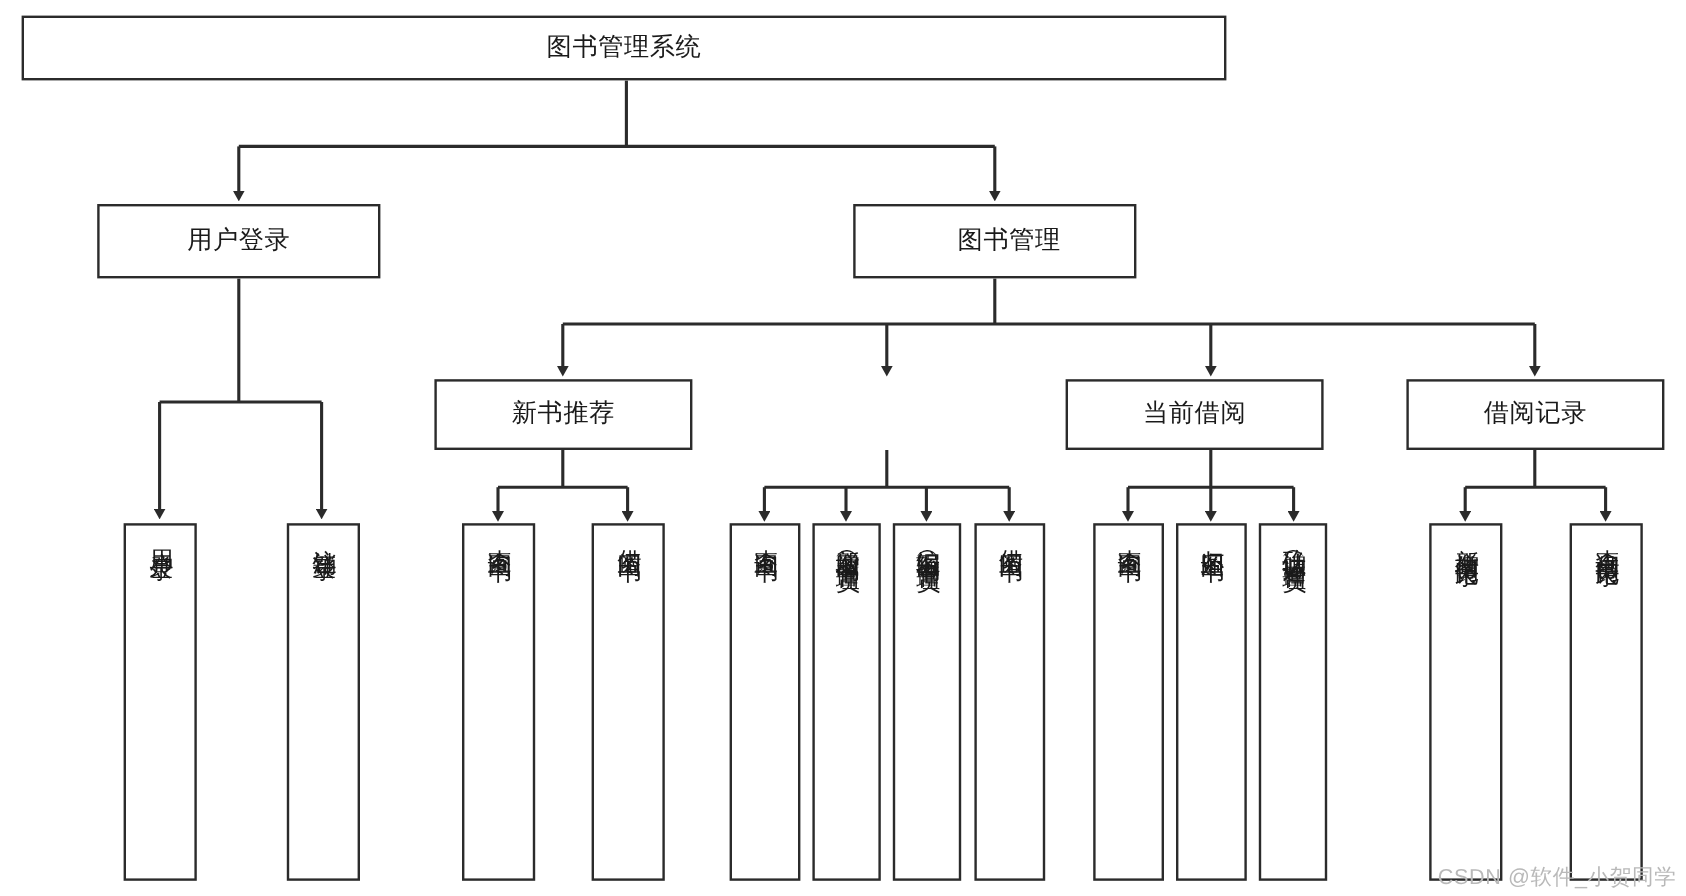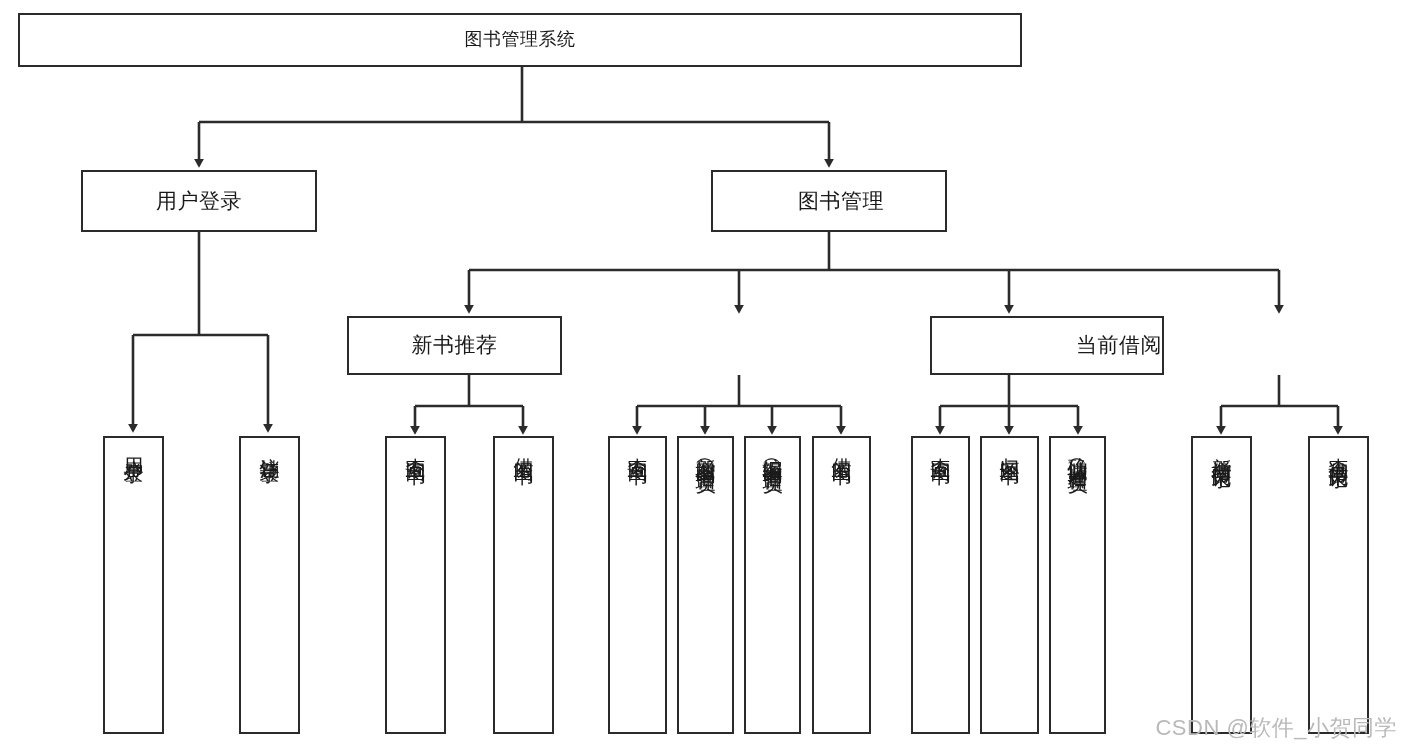--- a/index.html
+++ b/index.html
@@ -38,21 +38,21 @@
     display: block;
     text-align: center;
     line-height: 1.18;
     white-space: nowrap;
   }
   .node.horizontal .node-label {
     font-size: 21px;
     letter-spacing: 0.5px;
   }
   .node.root .node-label {
-    font-size: 18px;
+    font-size: 21px;
     letter-spacing: 0.5px;
   }
   .node.vertical {
     align-items: flex-start;
     padding-top: 4px;
   }
   .node.vertical .node-label {
     writing-mode: vertical-rl;
     text-orientation: upright;
     font-size: 20px;
@@ -61,21 +61,21 @@
     white-space: normal;
     max-height: 100%;
   }
   .node.vertical.tall .node-label {
     font-size: 20px;
   }
   #watermark {
     position: absolute;
     right: 8px;
     bottom: 4px;
-    font-size: 22px;
+    font-size: 18px;
     color: #b9b9b9;
     letter-spacing: 0.5px;
     white-space: nowrap;
     user-select: none;
   }
 </style>
 </head>
 <body>
 
 <div id="diagram-root">
@@ -134,25 +134,28 @@
     <span class="node-label">图书管理系统</span>
   </div>
 
   <div class="node horizontal" style="left:81px; top:170px; width:236px; height:62px;">
     <span class="node-label">用户登录</span>
   </div>
   <div class="node horizontal" style="left:711px; top:170px; width:236px; height:62px;padding-left:24px;">
     <span class="node-label">图书管理</span>
   </div>
 
-  <div class="node horizontal" style="left:347px; top:316px; width:215px; height:59px;">
+  <div class="node horizontal" style="left:362px; top:316px; width:215px; height:59px;">
     <span class="node-label">新书推荐</span>
   </div>
-  <div class="node horizontal" style="left:930px; top:316px; width:234px; height:59px;justify-content:flex-end;">
+  <div class="node horizontal" style="left:888px; top:316px; width:215px; height:59px;">
     <span class="node-label">当前借阅</span>
+  </div>
+  <div class="node horizontal" style="left:1172px; top:316px; width:215px; height:59px;">
+    <span class="node-label">借阅记录</span>
   </div>
 
   <div class="node vertical" style="left:103px; top:436px; width:61px; height:298px;">
     <span class="node-label">用户登录</span>
   </div>
   <div class="node vertical" style="left:239px; top:436px; width:61px; height:298px;">
     <span class="node-label">注销登录</span>
   </div>
 
   <div class="node vertical" style="left:385px; top:436px; width:61px; height:298px;">

